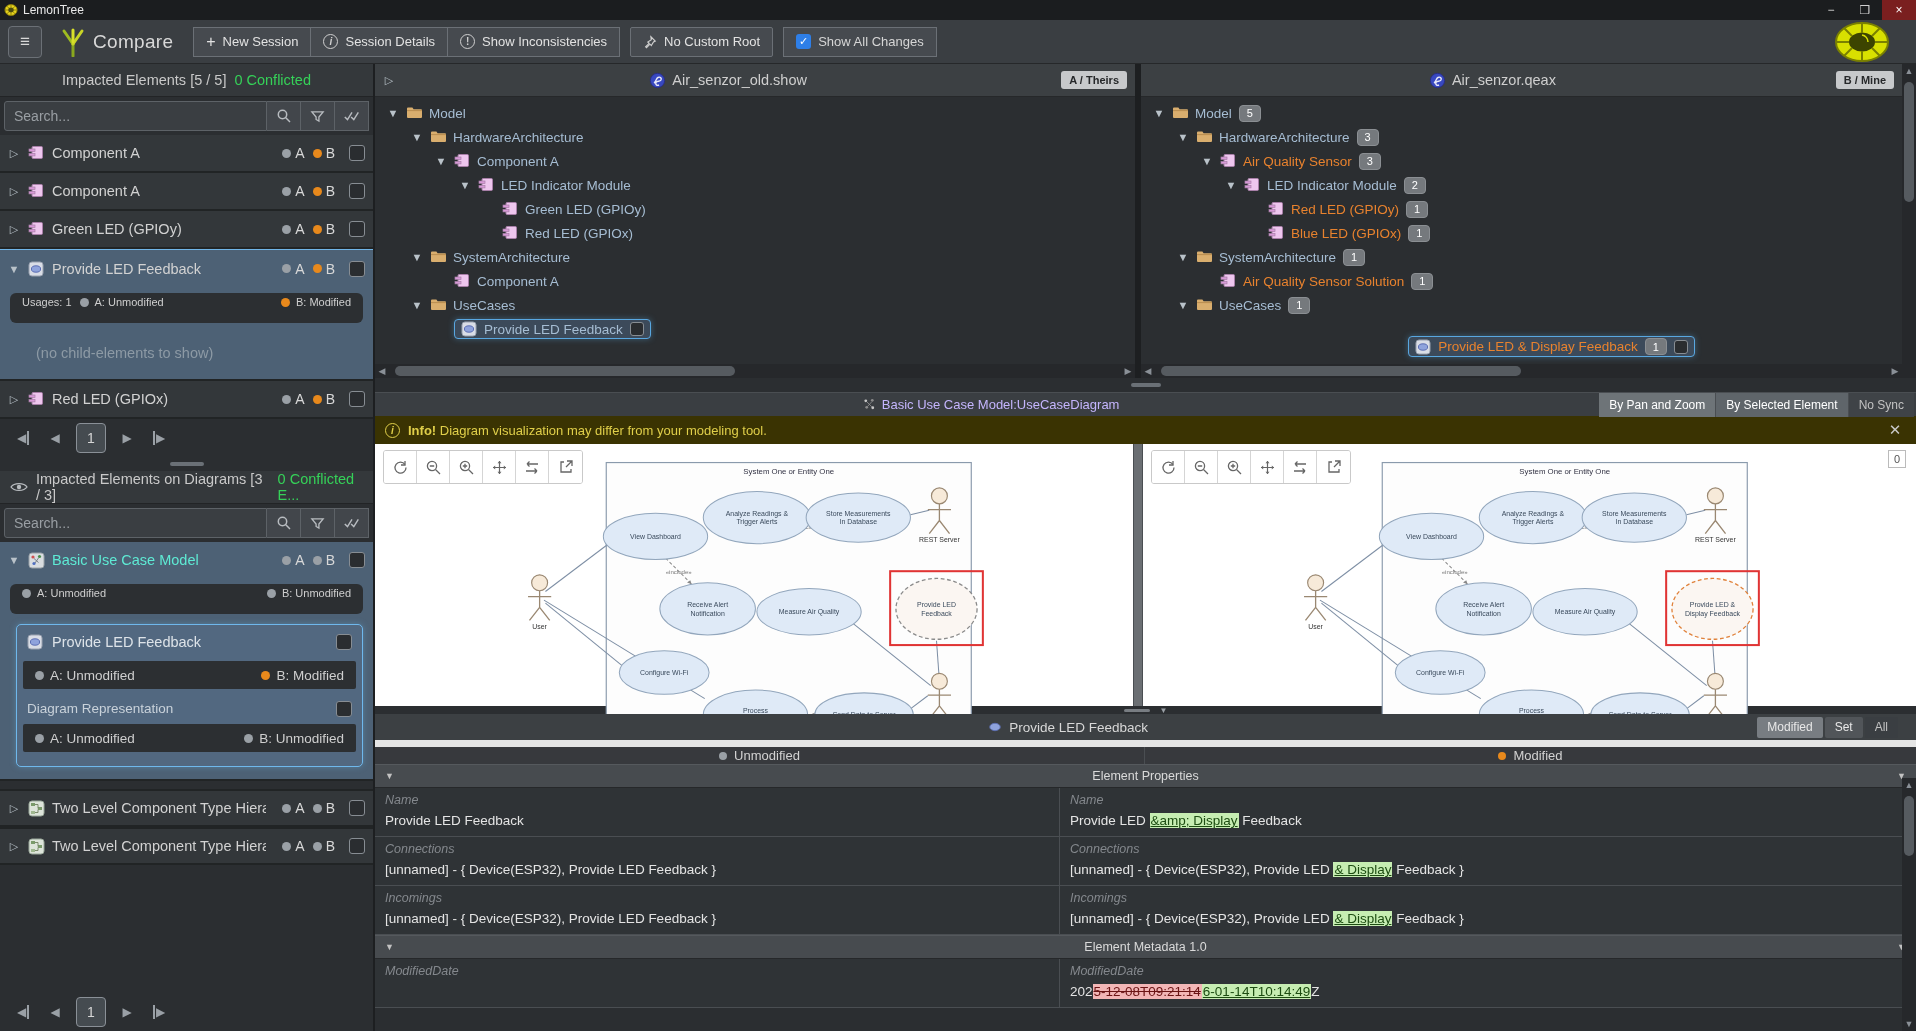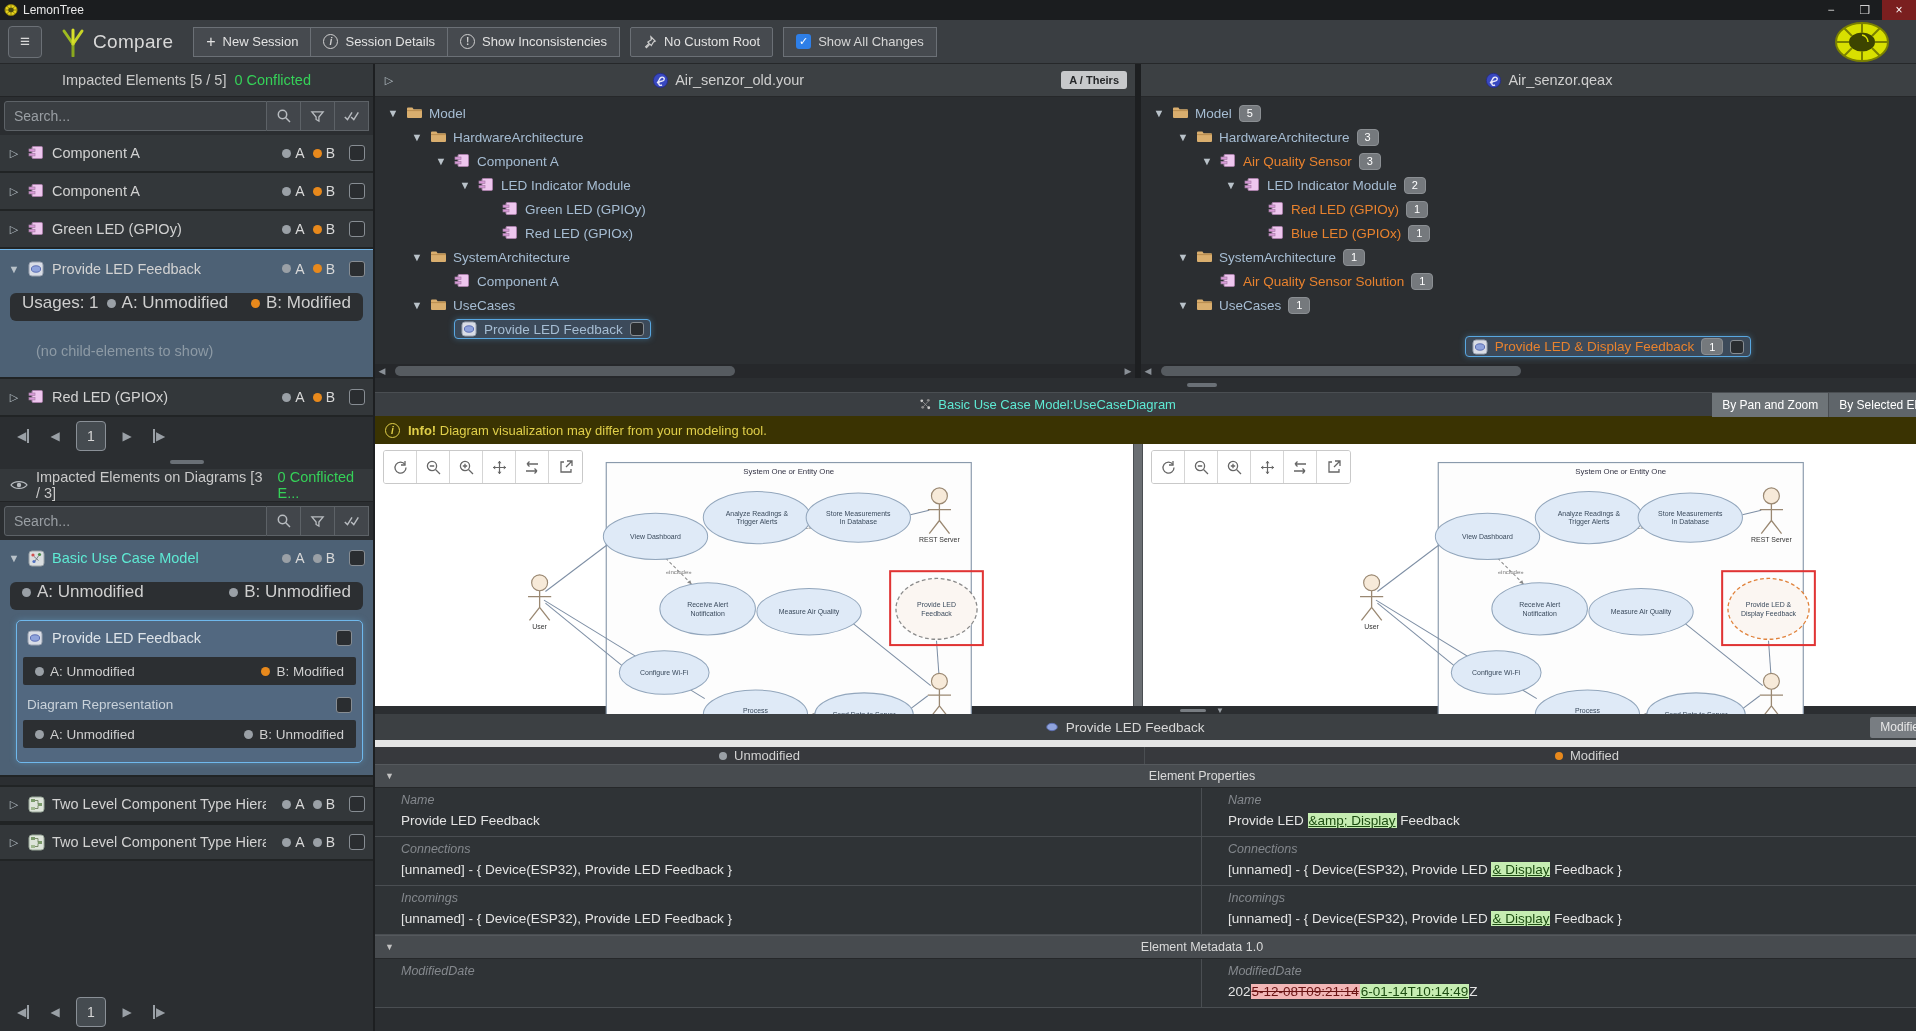--- a/index.html
+++ b/index.html
@@ -45,21 +45,21 @@
   .srow { height:38px; background:#33373a; border-bottom:2px solid #212425; display:flex; align-items:center; padding:0 8px; gap:8px; }
   .srow .lbl { font-size:14.5px; color:#d2d2d2; white-space:nowrap; overflow:hidden; }
   .srow .spacer,.spacer { flex:1; }
   .exp { width:12px; color:#b9c2c9; font-size:11px; flex:none; text-align:center; }
   .ab { display:flex; align-items:center; gap:4px; font-size:14px; color:#d8d8d8; flex:none; }
   .dot { width:9px; height:9px; border-radius:50%; background:#9aa0a6; display:inline-block; }
   .dot.mod { background:#e8891c; }
   .rowcbx { width:16px; height:16px; border:1.6px solid #878d93; border-radius:3px; background:#2a2d30; flex:none; margin-left:6px; }
   .srow.sel { background:#4d6175; border-top:1px solid #70b5e8; border-bottom:none; }
   .selblock { background:#4d6175; border-bottom:2px solid #212425; padding-bottom:10px; }
-  .subpill { margin:6px 10px 0 10px; background:#2c2f32; border-radius:6px; height:28px; display:flex; align-items:flex-start; padding:0 12px; gap:8px; font-size:17px; color:#cfcfcf; }
+  .subpill { margin:6px 10px 0 10px; background:#2c2f32; border-radius:6px; height:28px; display:flex; align-items:flex-end; padding:15px 12px; gap:8px; font-size:11px; color:#cfcfcf; }
   .subpill .stat { display:flex; align-items:center; gap:6px; }
   .emptymsg { color:#8d9aa5; font-size:14.5px; padding:22px 0 8px 36px; }
   .pager { height:38px; display:flex; align-items:center; gap:10px; padding-left:12px; flex:none; }
   .pgbtn { color:#9aa0a6; font-size:12px; width:22px; text-align:center; }
   .pgbar { border-right:2px solid #9aa0a6; padding-right:1px; }
   .pgbar2 { border-left:2px solid #9aa0a6; padding-left:1px; }
   .pgnum { width:30px; height:30px; border:1px solid #8a9097; border-radius:4px; background:#454b50; color:#d6d6d6; display:flex; align-items:center; justify-content:center; font-size:14px; }
   .vsplitter { height:14px; display:flex; align-items:center; justify-content:center; flex:none; }
   .vsplitter .bar { width:34px; height:4px; border-radius:2px; background:#6a7076; }
   .diagblock { background:#4d6175; border-bottom:2px solid #212425; padding-bottom:12px; }
@@ -88,21 +88,21 @@
   .hs-thumb { position:absolute; top:2px; height:10px; background:#565b60; border-radius:5px; }
   .vsplit { width:6px; background:#1d1f21; }
   .vscroll { width:14px; background:#26282b; display:flex; flex-direction:column; align-items:center; }
   .vs-btn { height:14px; width:14px; color:#8a9097; font-size:9px; display:flex; align-items:center; justify-content:center; }
   .vs-thumb { width:10px; height:120px; background:#565b60; border-radius:5px; margin-top:4px; }
 
   .hsplit-row { height:14px; background:#2b2e31; display:flex; align-items:center; justify-content:center; }
   .hsplit-row .bar { width:30px; height:4px; background:#6a7076; border-radius:2px; }
 
   .diag-header { height:24px; background:#3a3e42; display:flex; align-items:center; padding:0 2px 0 8px; border-top:1px solid #4a4e52; }
-  .dh-title { flex:1; display:flex; align-items:center; justify-content:center; gap:6px; font-size:13px; color:#5eead4; }
+  .dh-title { flex:1; display:flex; align-items:center; justify-content:center; gap:6px; font-size:13px; color:#c4b5fd; }
   .dh-btn { height:24px; padding:0 10px; font-size:12px; display:flex; align-items:center; color:#fff; }
   .dh-btn.b1 { background:#6e7478; }
   .dh-btn.b2 { background:#5f656a; border-left:1px solid #4a4e52; }
   .dh-btn.b3 { background:#3f4347; color:#c2c2c2; border-left:1px solid #4a4e52; }
 
   .info-bar { height:28px; background:#3a3302; display:flex; align-items:center; gap:8px; padding:0 10px; }
   .info-bar .txt { color:#e0cf4a; font-size:13px; }
   .info-bar .txt b { font-weight:bold; }
   .info-x { margin-left:auto; color:#c9c9c9; font-size:15px; width:22px; text-align:center; }
   .info-ic { width:15px; height:15px; border:1.4px solid #e0cf4a; border-radius:50%; color:#e0cf4a; font-size:10px; font-weight:bold; display:flex; align-items:center; justify-content:center; font-style:italic; }
@@ -131,21 +131,21 @@
   .flt-btn.mid { background:#515559; }
   .flt-btn.dim { background:#3a3e42; color:#c2c2c2; }
   .dts-cols { height:24px; background:#37393d; display:flex; flex:none; border-top:7px solid #e5e5e5; }
   .dts-col { width:770px; display:flex; align-items:center; justify-content:center; gap:7px; font-size:13px; color:#d2d2d2; border-right:1px solid #4a4e52; }
   .dts-col.right { flex:1; border-right:none; }
   .dot.sm { width:8px; height:8px; }
   .secbar { height:24px; background:#474b4f; display:flex; align-items:center; padding:0 10px; font-size:12.5px; color:#dadada; flex:none; border-top:1px solid #55595d; border-bottom:1px solid #26282a; }
   .secbar .mid { flex:1; text-align:center; }
   .secbar .tri { font-size:9px; color:#c2c2c2; }
   .prow { display:flex; flex:none; border-bottom:1px solid #4a4e52; }
-  .pcell { width:827px; padding:5px 10px 8px 26px; border-right:1px solid #4a4e52; }
+  .pcell { width:685px; padding:5px 10px 8px 10px; border-right:1px solid #4a4e52; }
   .pcell.right { flex:1; border-right:none; }
   .plabel { font-size:12.5px; color:#84888d; font-style:italic; margin-bottom:6px; }
   .pvalue { font-size:13.5px; color:#e4e4e4; }
   .diff-add { background:#c6edb2; color:#1d4d12; text-decoration:underline; padding:0 1px; }
   .diff-del { background:#f2b6b6; color:#6b1414; text-decoration:line-through; padding:0 1px; }
   .dts-footer { flex:1; background:#2b2e31; position:relative; }
   .dts-scroll { position:absolute; right:0; top:64px; bottom:0; width:14px; background:#26282b; display:flex; flex-direction:column; align-items:center; }
   .dts-scroll .vs-thumb { height:60px; }
   .dts-scroll .down { margin-top:auto; }
   .details-wrap { position:relative; }
@@ -512,21 +512,21 @@
         <div class="tree-panel">
           <div class="tp-head">
             <span class="exp">▷</span>
             <span class="tp-title">
               <span class="icon16">
                   <svg width="17" height="17" viewBox="0 0 17 17">
                     <circle cx="8.5" cy="8.5" r="7.2" fill="#3848c0" stroke="#2a2f80"></circle>
                     <path d="M5 11c2-1 2-4.5 4-5.5s4 .5 3 2.5-4 .5-5 2.5 1 3.5 3 2.5" fill="none" stroke="#e8e8f8" stroke-width="1.4"></path>
                   </svg>
                 </span>
-              <span>Air_senzor_old.your</span>
+              <span>Air_senzor_old.show</span>
             </span>
             <span class="badge-side">A / Theirs</span>
           </div>
           <div class="tp-body" id="tree-a">
               <div class="trow" style="padding-left: 12px;">
                 <span class="exp">▼</span>
                 <span class="icon16">
                   <svg width="17" height="15" viewBox="0 0 17 15">
                     <path d="M1 3.5a1 1 0 0 1 1-1h4.4l1.2 1.8H15a1 1 0 0 1 1 1V12a1 1 0 0 1-1 1H2a1 1 0 0 1-1-1z" fill="#d9ae6e"></path>
                     <path d="M1 5.6h15" stroke="#b98e50" stroke-width="1"></path>

